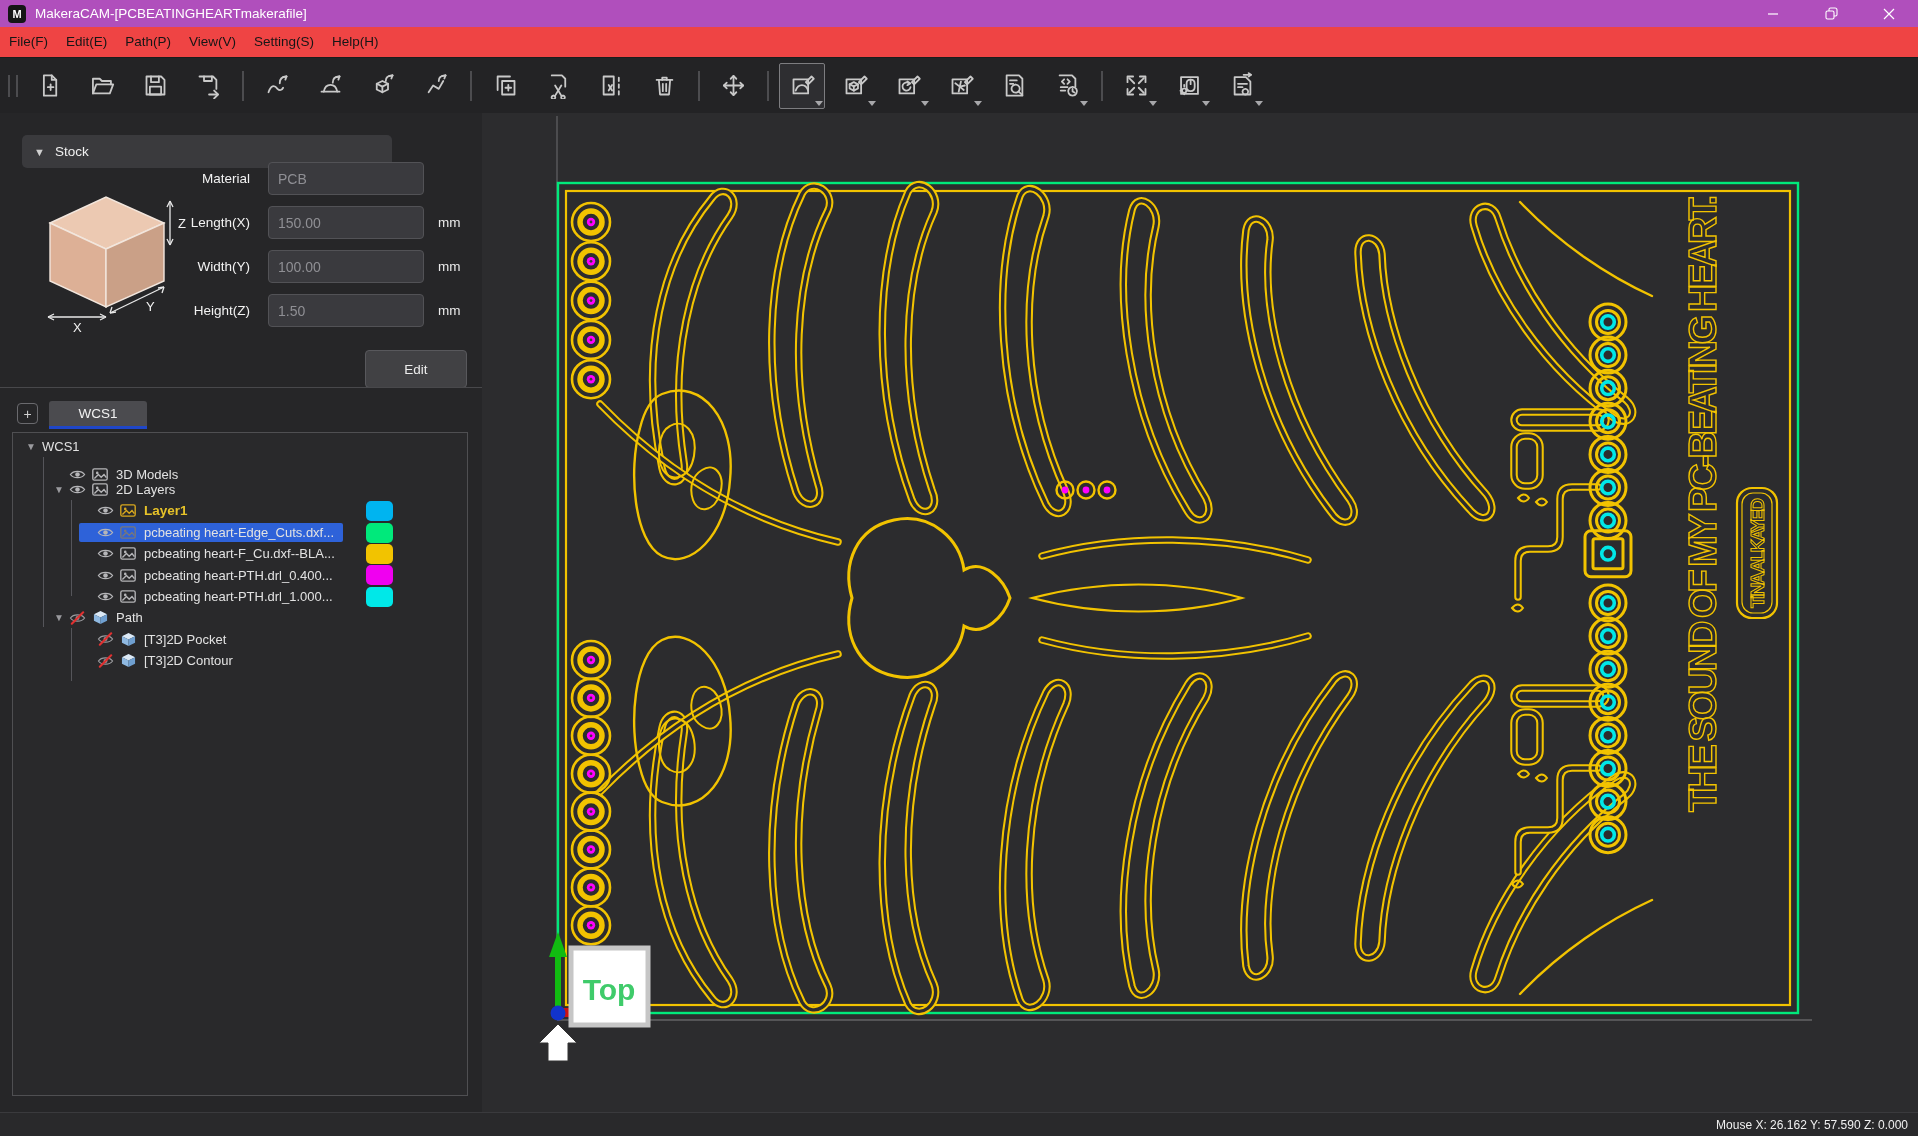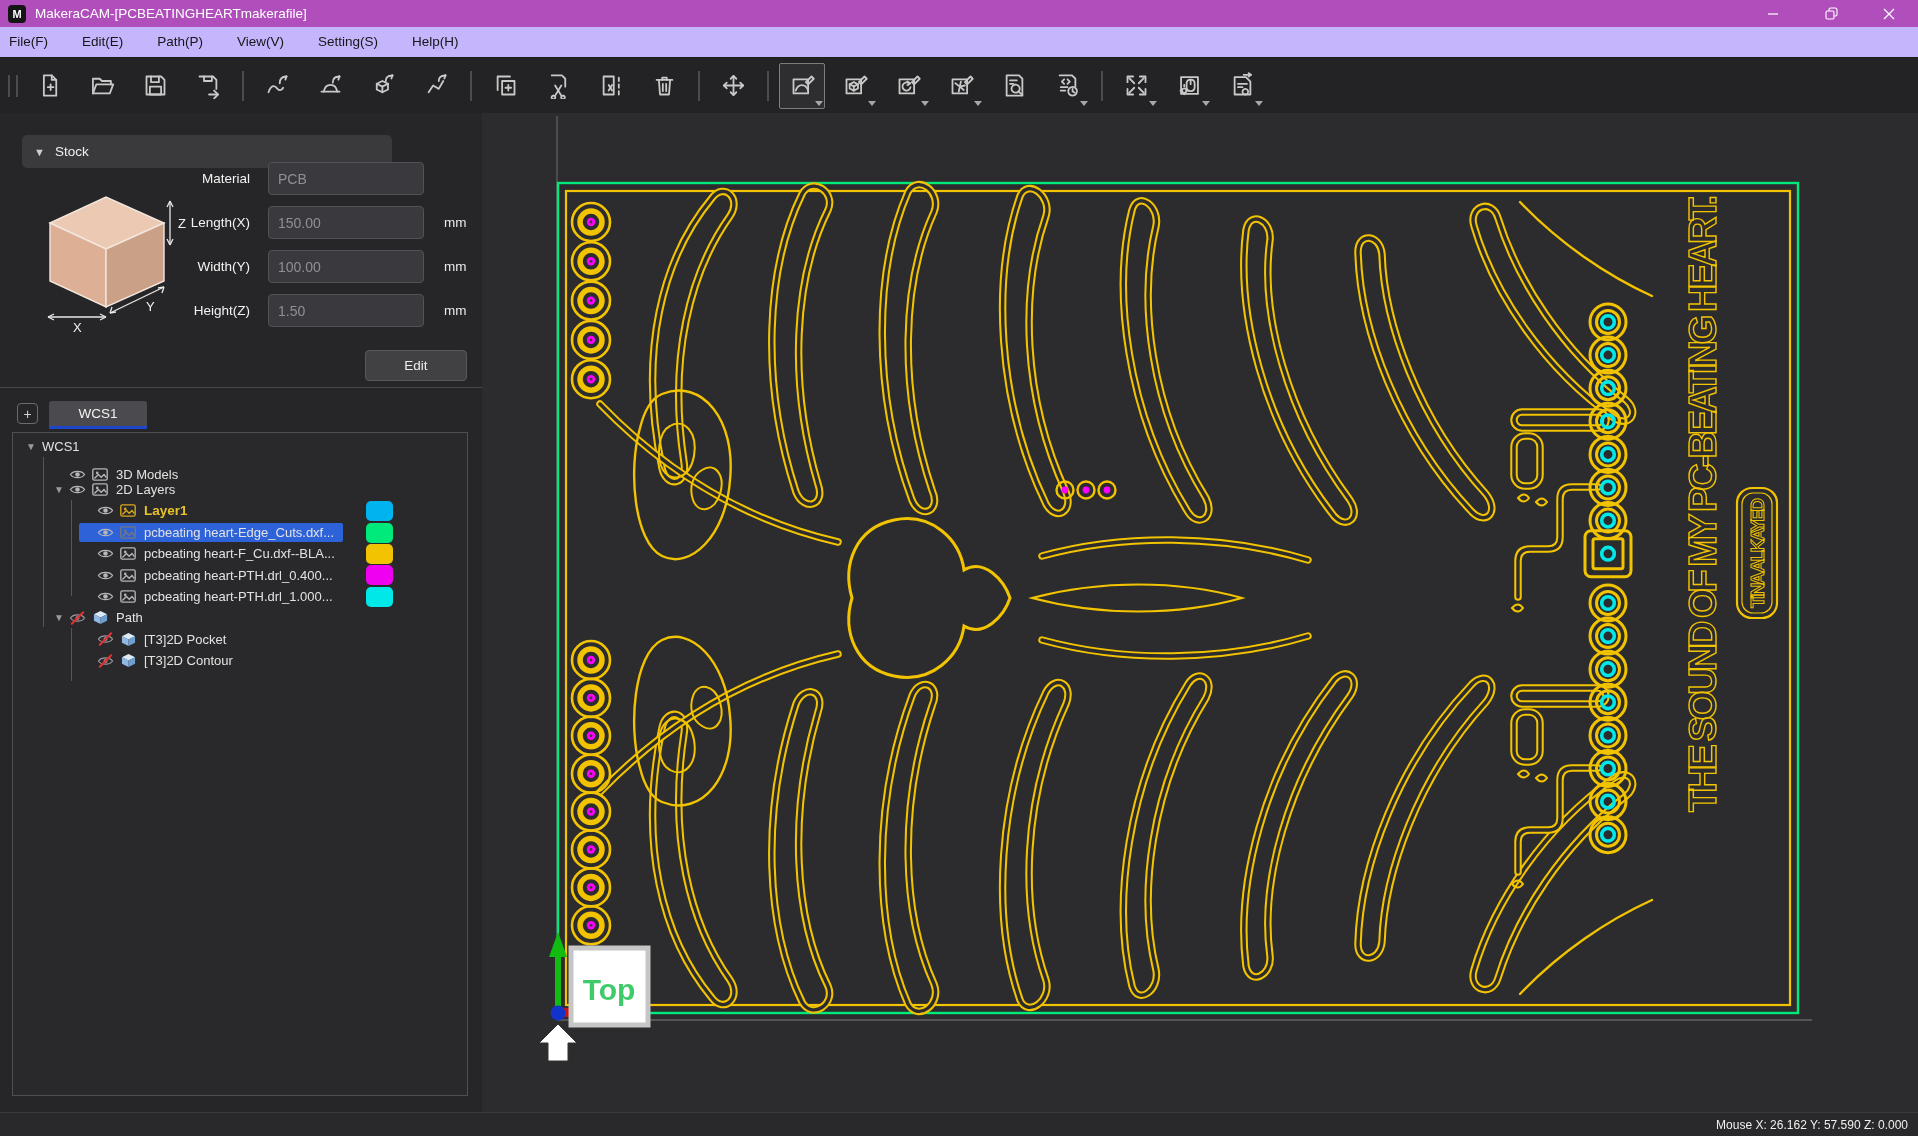--- a/index.html
+++ b/index.html
@@ -7,22 +7,22 @@
        font-family:"Liberation Sans",sans-serif;color:#e4e4e4;-webkit-font-smoothing:antialiased;}
   
   #titlebar{position:absolute;left:0;top:0;width:100%;height:27px;background:#b04fbc;
             display:flex;align-items:center;}
   #logo{width:18px;height:18px;margin-left:8px;background:#151515;border-radius:4px;
         display:flex;align-items:center;justify-content:center;color:#fff;font-size:11px;font-weight:bold;}
   #wtitle{margin-left:9px;font-size:13.5px;color:#ffffff;}
   #wbtns{margin-left:auto;display:flex;height:100%;}
   .wbtn{width:58px;height:100%;display:flex;align-items:center;justify-content:center;color:#fff;}
   
-  #menubar{position:absolute;left:0;top:27px;width:100%;height:30px;background:#c4b5fd;
-           display:flex;align-items:center;border-bottom:1px solid #1c1c1c;gap:16px;}
+  #menubar{position:absolute;left:0;top:27px;width:100%;height:30px;background:#ef4444;
+           display:flex;align-items:center;border-bottom:1px solid #1c1c1c;}
   .menu-item{padding:0 9px;font-size:13.5px;color:#161616;line-height:30px;}
   
   #toolbar{position:absolute;left:0;top:58px;width:100%;height:55px;background:#232325;
            display:flex;align-items:center;padding-left:8px;box-sizing:border-box;}
   #grip{width:6px;height:22px;border-left:2px solid #4c4c4f;border-right:2px solid #4c4c4f;margin:0 8px 0 0;}
   .tbtn{position:relative;width:44px;height:44px;margin-right:7px;display:flex;align-items:center;
         justify-content:center;background:transparent;border:1px solid transparent;}
   .tbtn.selected{border:1px solid #7d7d80;background:#2e2e31;border-radius:2px;}
   .tbtn .dd{position:absolute;right:1px;bottom:2px;width:0;height:0;
             border-left:4px solid transparent;border-right:4px solid transparent;border-top:5px solid #a7a7aa;}
@@ -30,22 +30,22 @@
   
   #leftpanel{position:absolute;left:0;top:113px;width:482px;height:999px;background:#262628;}
   #stock-header{position:absolute;left:22px;top:22px;width:370px;height:33px;background:#3a3a3d;
                 border-radius:5px;display:flex;align-items:center;font-size:13.5px;color:#f0f0f0;}
   #stock-header .chev{margin:0 10px 0 12px;color:#cfcfcf;font-size:11px;}
   #stock-block{position:absolute;left:18px;top:62px;}
   .srow{position:absolute;left:110px;width:360px;height:33px;display:flex;align-items:center;}
   .srow .lbl{width:140px;text-align:right;padding-right:18px;font-size:13.5px;color:#f2f2f2;}
   .srow input{width:136px;height:31px;background:#3a3a3e;border:1px solid #525256;border-radius:4px;
               color:#8f8f94;font-size:14px;padding:0 9px;font-family:"Liberation Sans",sans-serif;outline:none;}
-  .srow .unit{margin-left:20px;font-size:13.5px;color:#e9e9e9;}
-  #edit-btn{position:absolute;left:365px;top:237px;width:102px;height:31px;background:#414144;
+  .srow .unit{margin-left:14px;font-size:13.5px;color:#e9e9e9;}
+  #edit-btn{position:absolute;left:365px;top:237px;width:102px;height:38px;background:#414144;
             border:1px solid #58585c;border-radius:4px;color:#ececec;font-size:13.5px;
             font-family:"Liberation Sans",sans-serif;}
   #panel-divider{position:absolute;left:0;top:274px;width:482px;height:1px;background:#48484b;}
   #add-tab{position:absolute;left:17px;top:290px;width:21px;height:21px;background:transparent;
            border:1px solid #6a6a6e;border-radius:4px;color:#d2d2d2;font-size:14px;line-height:18px;padding:0;}
   #wcs-tab{position:absolute;left:49px;top:288px;width:98px;height:25px;background:#4b4b4f;
            border-radius:3px 3px 0 0;color:#f2f2f2;font-size:13.5px;display:flex;align-items:center;
            justify-content:center;}
   #wcs-underline{position:absolute;left:49px;top:313px;width:98px;height:3px;background:#1f46c8;}
   #treebox{position:absolute;left:12px;top:319px;width:456px;height:664px;border:1px solid #4f4f52;

